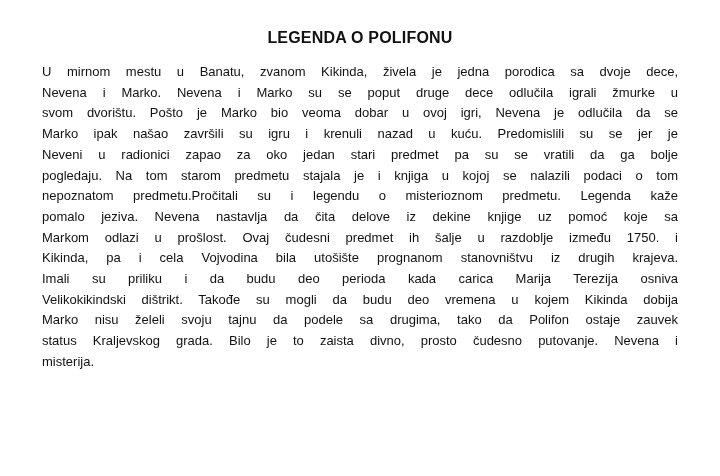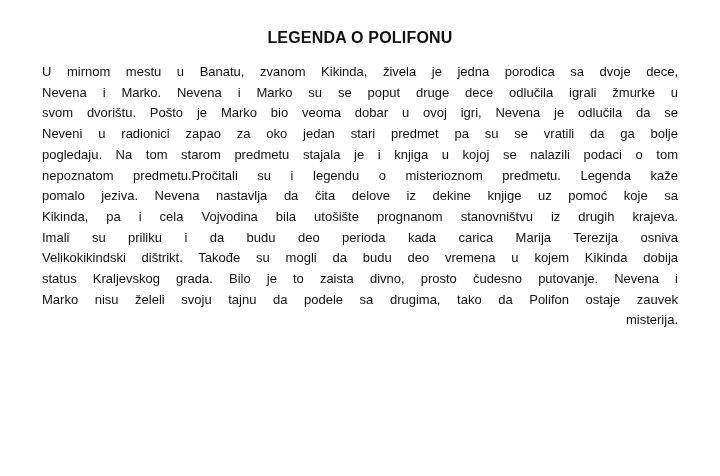--- a/index.html
+++ b/index.html
@@ -25,40 +25,42 @@
     font-weight: bold;
     letter-spacing: 0.2px;
     line-height: 18px;
   }
   .para {
     margin: 15px 42px 0 42px;
     font-size: 13px;
     line-height: 20.7px;
   }
   .line {
-    text-align: right;
+    text-align: left;
   }
   .line.j {
     text-align: justify;
     text-align-last: justify;
   }
 </style>
 </head>
 <body>
 
 <div class="page">
   <h1 class="doc-title">LEGENDA O POLIFONU</h1>
   <div class="para">
     <div class="line j">U mirnom mestu u Banatu, zvanom Kikinda, živela je jedna porodica sa dvoje dece,</div>
     <div class="line j">Nevena i Marko. Nevena i Marko su se poput druge dece odlučila igrali žmurke u</div>
     <div class="line j">svom dvorištu. Pošto je Marko bio veoma dobar u ovoj igri, Nevena je odlučila da se</div>
+    <div class="line j">Marko ipak našao završili su igru i krenuli nazad u kuću. Predomislili su se jer je</div>
     <div class="line j">Neveni u radionici zapao za oko jedan stari predmet pa su se vratili da ga bolje</div>
     <div class="line j">pogledaju. Na tom starom predmetu stajala je i knjiga u kojoj se nalazili podaci o tom</div>
     <div class="line j">nepoznatom predmetu.Pročitali su i legendu o misterioznom predmetu. Legenda kaže</div>
     <div class="line j">pomalo jeziva. Nevena nastavlja da čita delove iz dekine knjige uz pomoć koje sa</div>
+    <div class="line j">Markom odlazi u prošlost. Ovaj čudesni predmet ih šalje u razdoblje između 1750. i</div>
     <div class="line j">Kikinda, pa i cela Vojvodina bila utošište prognanom stanovništvu iz drugih krajeva.</div>
     <div class="line j">Imali su priliku i da budu deo perioda kada carica Marija Terezija osniva</div>
     <div class="line j">Velikokikindski dištrikt. Takođe su mogli da budu deo vremena u kojem Kikinda dobija</div>
+    <div class="line j">Marko nisu želeli svoju tajnu da podele sa drugima, tako da Polifon ostaje zauvek</div>
     <div class="line j">status Kraljevskog grada. Bilo je to zaista divno, prosto čudesno putovanje. Nevena i</div>
-    <div class="line j">Marko nisu želeli svoju tajnu da podele sa drugima, tako da Polifon ostaje zauvek</div>
     <div class="line">misterija.</div>
   </div>
 </div>
 
 </body></html>

